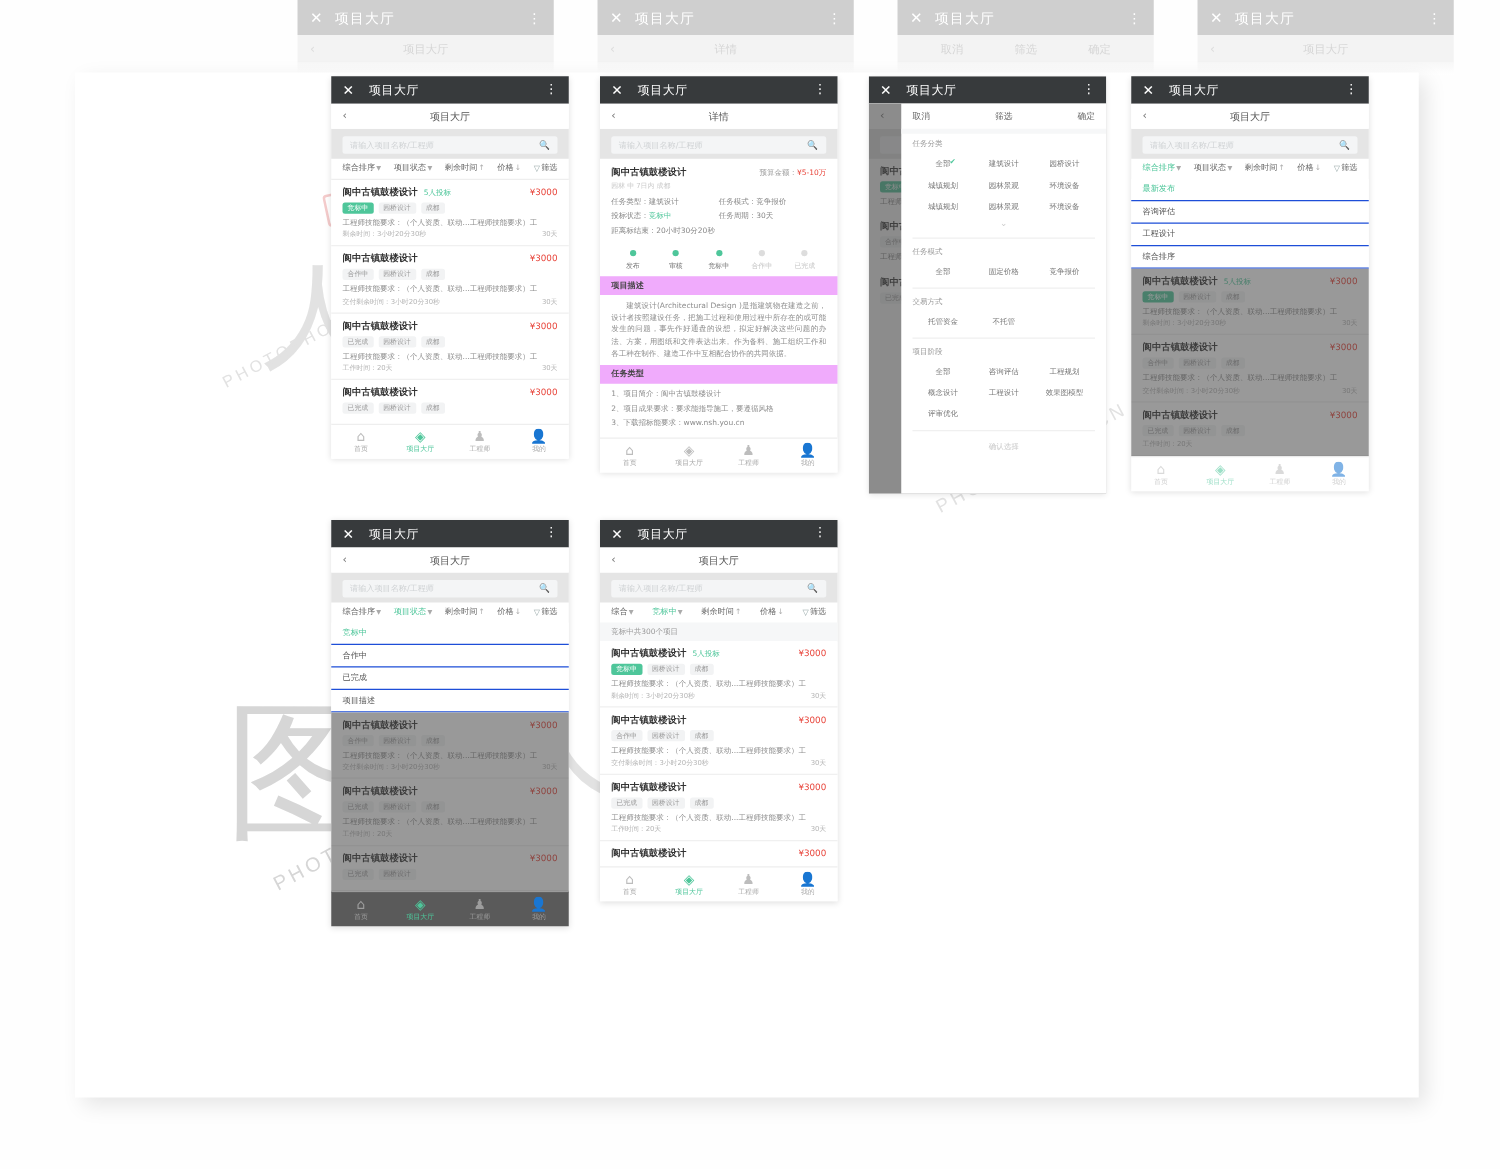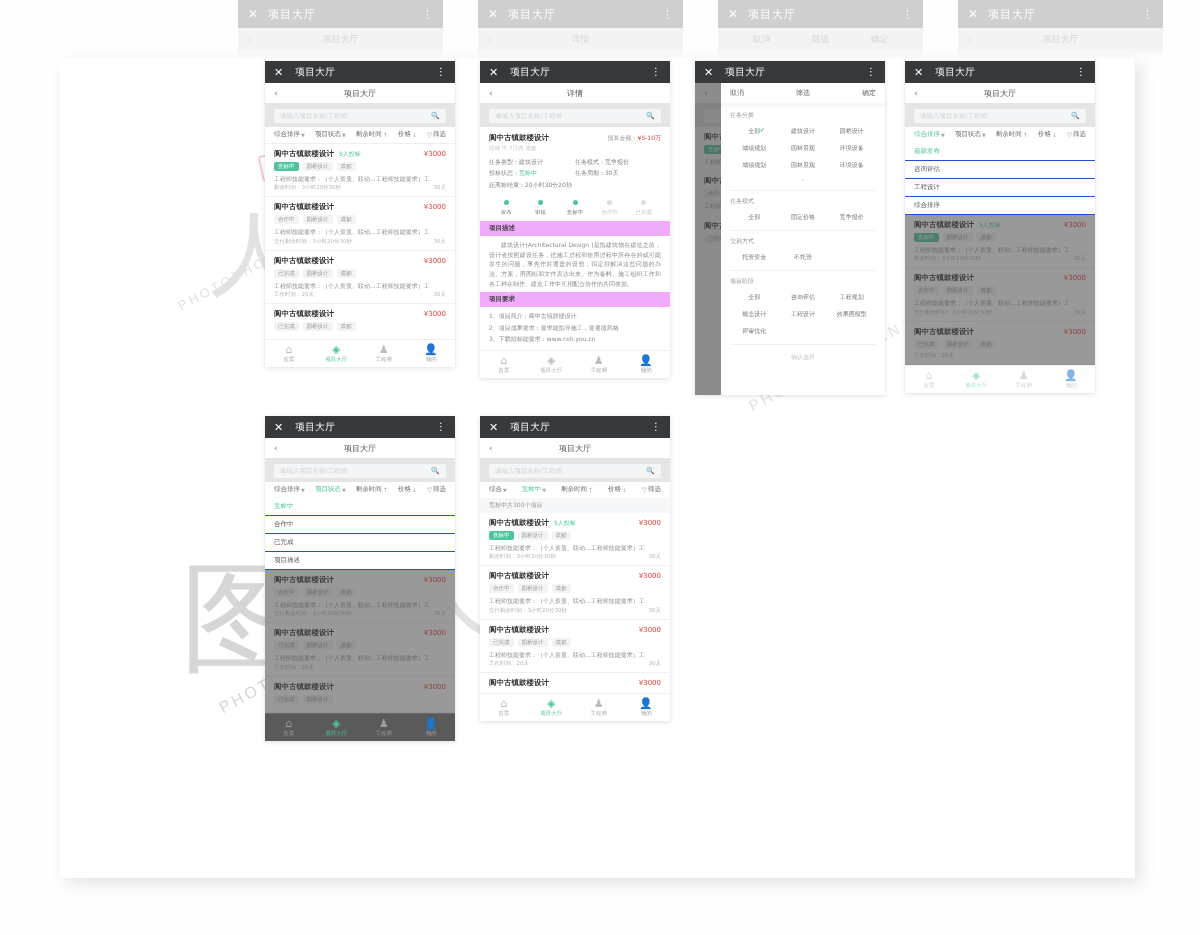--- a/index.html
+++ b/index.html
@@ -335,21 +335,21 @@
       <div class="step on"><span class="dot"></span><span class="lb">发布</span></div>
       <div class="step on"><span class="dot"></span><span class="lb">审核</span></div>
       <div class="step on"><span class="dot"></span><span class="lb">竞标中</span></div>
       <div class="step"><span class="dot"></span><span class="lb">合作中</span></div>
       <div class="step"><span class="dot"></span><span class="lb">已完成</span></div>
     </div>
     <div class="sect-h">项目描述</div>
     <div class="sect-b">
       <p style="text-indent:2em;margin:0;">建筑设计(Architectural Design )是指建筑物在建造之前，设计者按照建设任务，把施工过程和使用过程中所存在的或可能发生的问题，事先作好通盘的设想，拟定好解决这些问题的办法、方案，用图纸和文件表达出来。作为备料、施工组织工作和各工种在制作、建造工作中互相配合协作的共同依据。</p>
     </div>
-    <div class="sect-h">项目要求</div>
+    <div class="sect-h">任务类型</div>
     <div class="sect-b">
       <p>1、项目简介：阆中古镇鼓楼设计</p>
       <p>2、项目成果要求：要求能指导施工，要遵循风格</p>
       <p>3、下载招标能要求：www.nsh.you.cn</p>
     </div>
     <div class="tabbar">
       <div class="tabitem"><span class="ti">⌂</span><span>首页</span></div>
       <div class="tabitem"><span class="ti">◈</span><span>项目大厅</span></div>
       <div class="tabitem"><span class="ti">♟</span><span>工程师</span></div>
       <div class="tabitem"><span class="ti">👤</span><span>我的</span></div>

